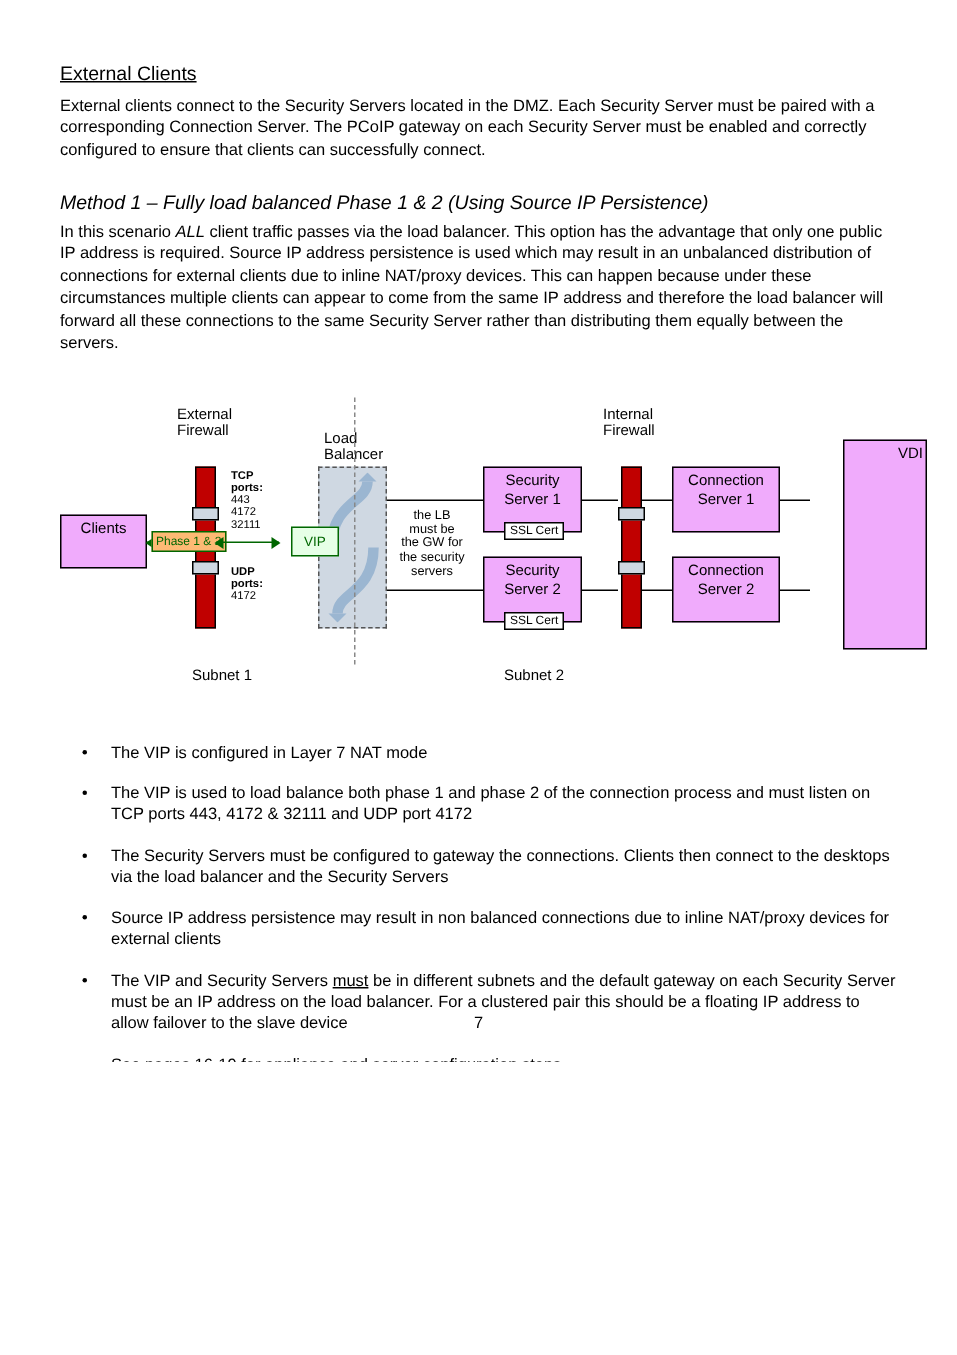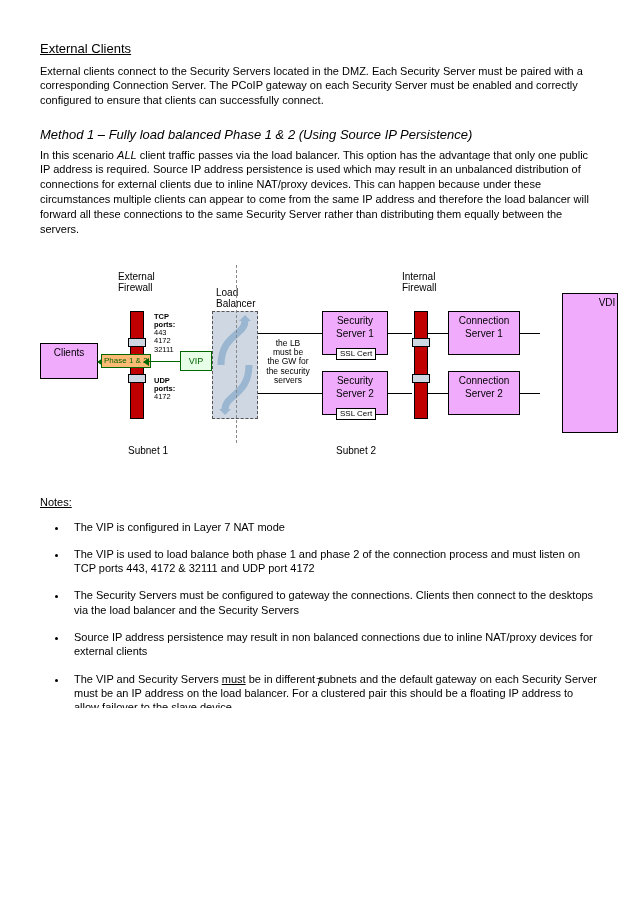--- a/index.html
+++ b/index.html
@@ -210,21 +210,21 @@
 Balancer</div>
     <div class="lbbox" style="left:172px; top:58px; width:46px; height:108px;"></div>
 
     <svg class="swirl" style="left:175px; top:62px;" width="40" height="100">
       <path d="M6 50 C 6 20, 30 20, 30 6" stroke="#9bb6d1" stroke-width="7" fill="none"></path>
       <path d="M34 50 C 34 80, 10 80, 10 94" stroke="#9bb6d1" stroke-width="7" fill="none"></path>
       <polygon points="24,6 36,6 30,0" fill="#9bb6d1"></polygon>
       <polygon points="4,94 16,94 10,100" fill="#9bb6d1"></polygon>
     </svg>
 
-    <div class="vip" style="left:140px; top:98px; width:32px; height:20px;">VIP</div>
+    <div class="vip" style="left:154px; top:98px; width:32px; height:20px;">VIP</div>
 
     <div class="dashvert" style="left:196px; top:12px; height:178px;"></div>
 
     <div class="lbnote" style="left:222px; top:86px; width:52px; white-space:pre-line;">the LB
 must be
 the GW for
 the security
 servers</div>
 
     <div class="line" style="left:218px; top:80px; width:64px; height:1px;"></div>
@@ -265,21 +265,20 @@
     <div class="line" style="left:480px; top:140px; width:20px; height:1px;"></div>
 
     <div class="box" style="left:522px; top:40px; width:56px; height:140px;padding-left:36px;">
       <span>VDI</span>
     </div>
 
     <div class="lbl" style="left:88px; top:192px;">Subnet 1</div>
     <div class="lbl" style="left:296px; top:192px;">Subnet 2</div>
   </div>
 
-  <div class="notes-h">Notes:</div>
 
   <ul class="bullets">
     <li>The VIP is configured in Layer 7 NAT mode</li>
     <li>The VIP is used to load balance both phase 1 and phase 2 of the connection process and must listen on TCP ports 443, 4172 &amp; 32111 and UDP port 4172</li>
     <li>The Security Servers must be configured to gateway the connections. Clients then connect to the desktops via the load balancer and the Security Servers</li>
     <li>Source IP address persistence may result in non balanced connections due to inline NAT/proxy devices for external clients</li>
     <li>
       <span>The VIP and Security Servers </span><span class="underline">must</span><span> be in different subnets and the default gateway on each Security Server must be an IP address on the load balancer. For a clustered pair this should be a floating IP address to allow failover to the slave device</span>
     </li>
     <li>See pages 16-19 for appliance and server configuration steps</li>

